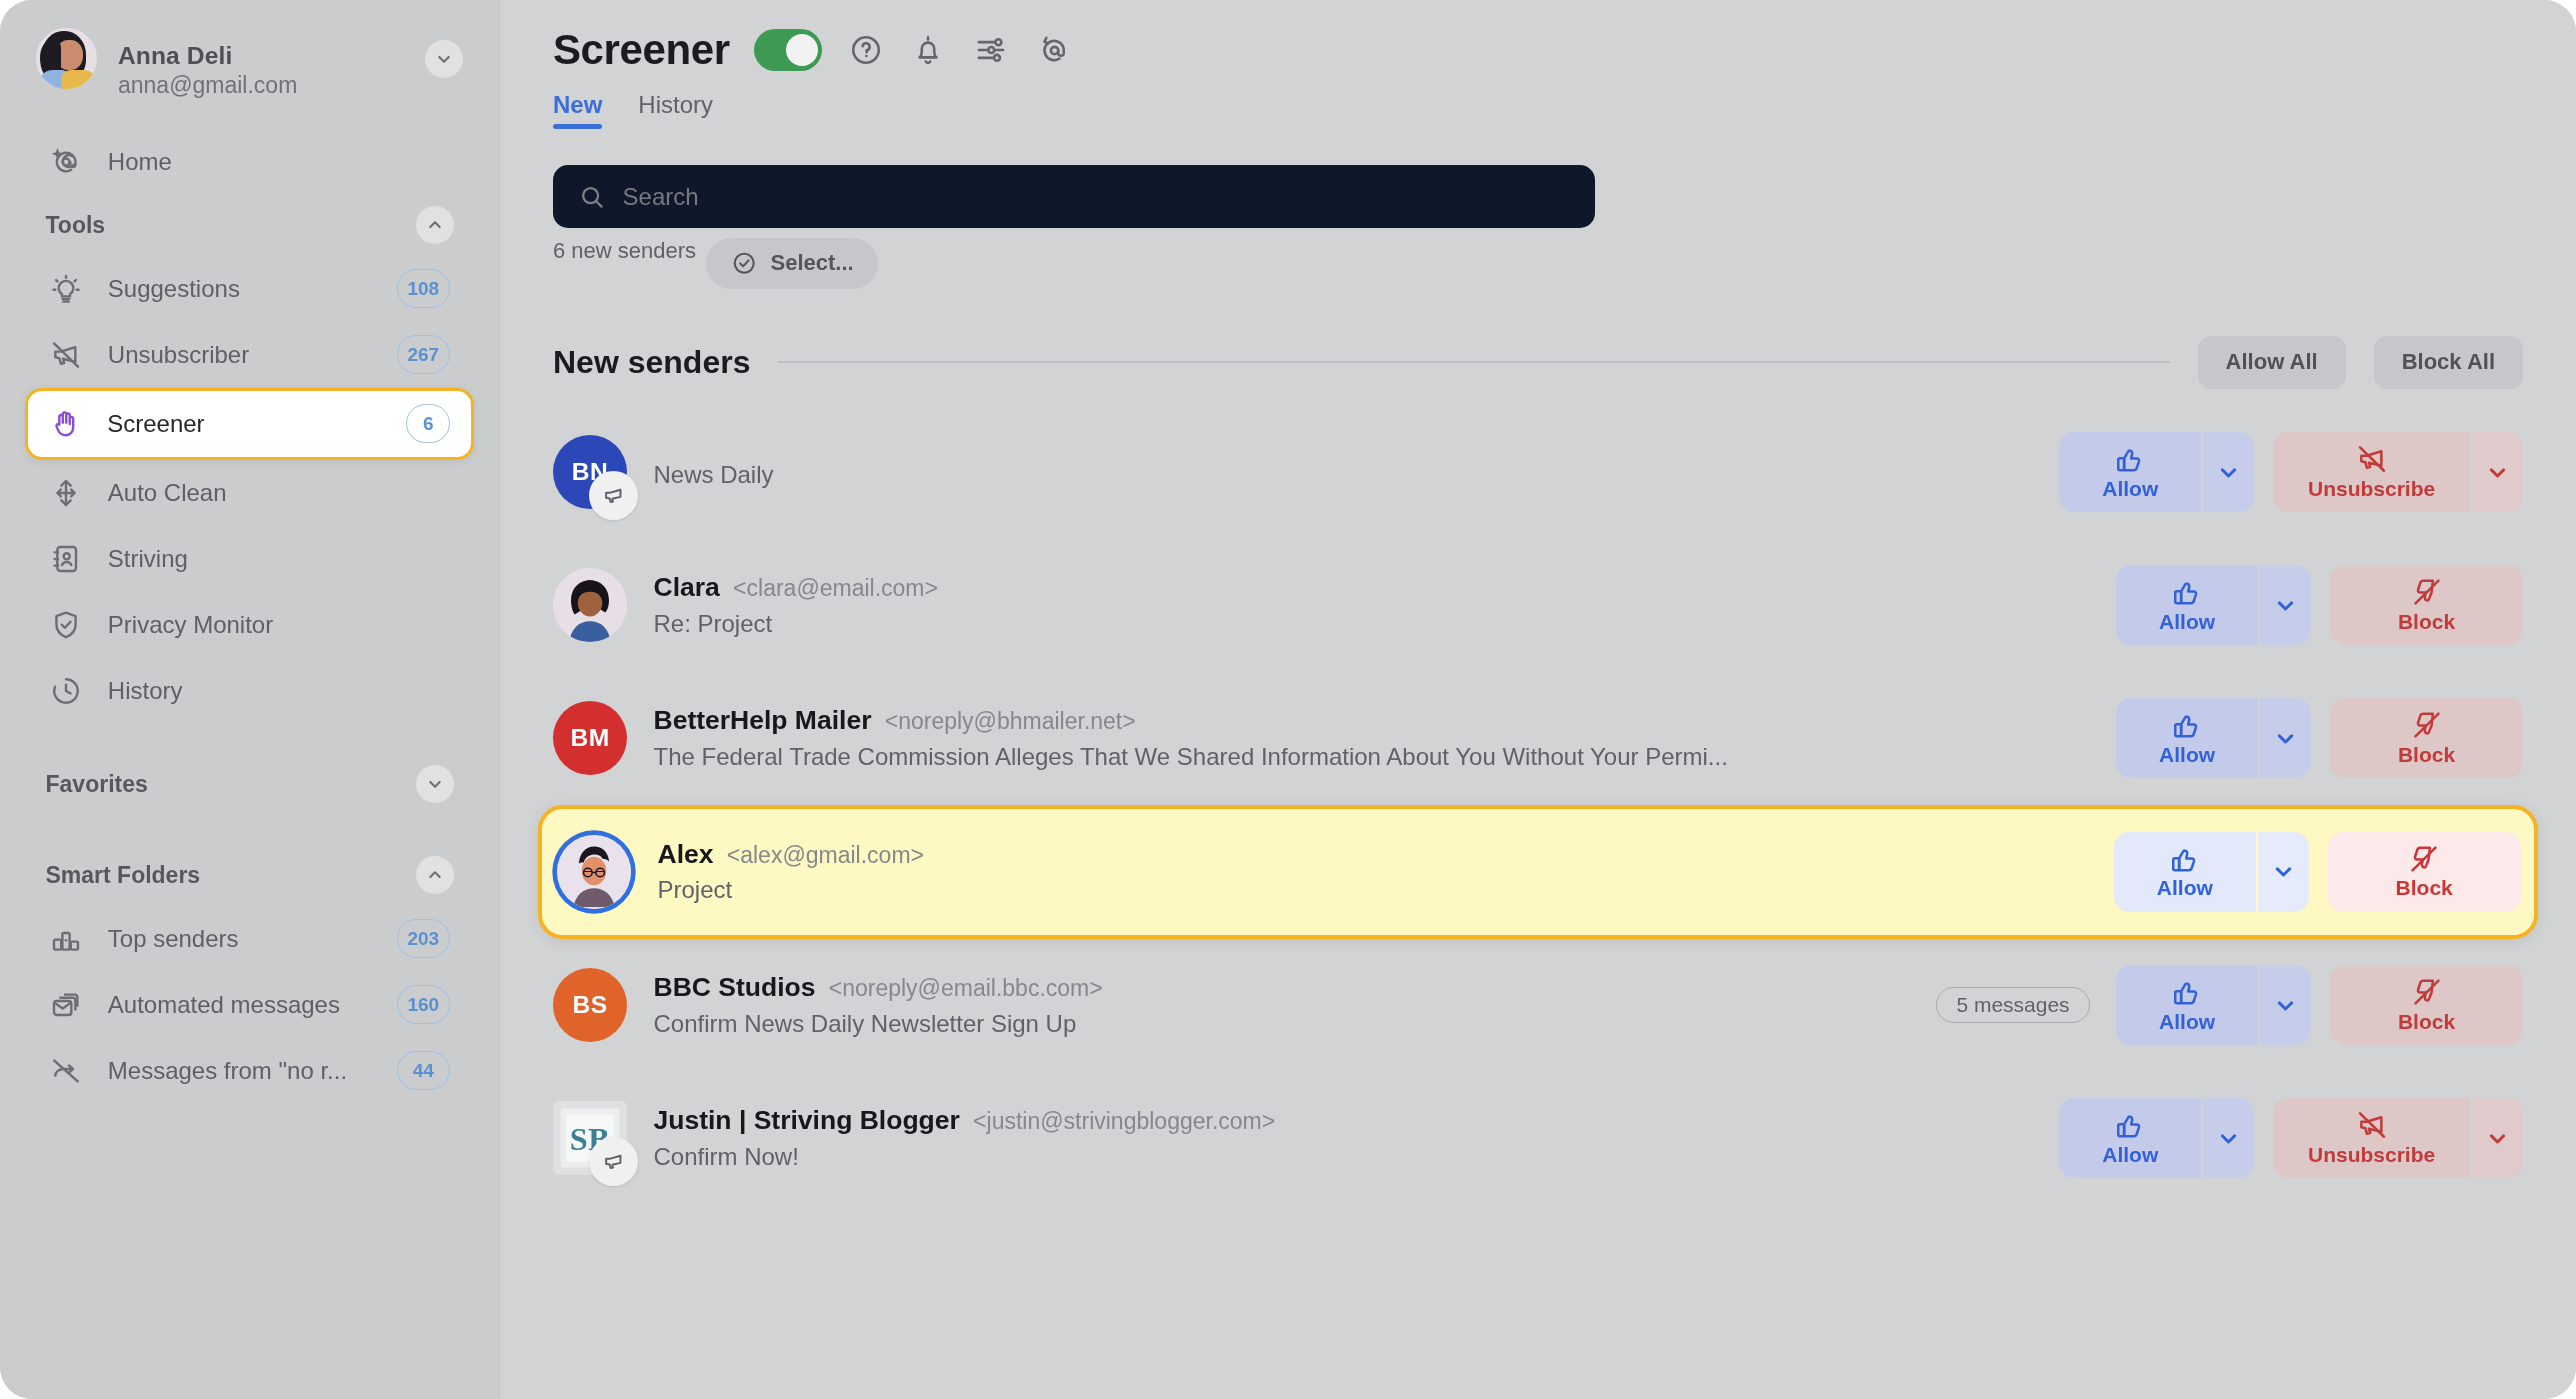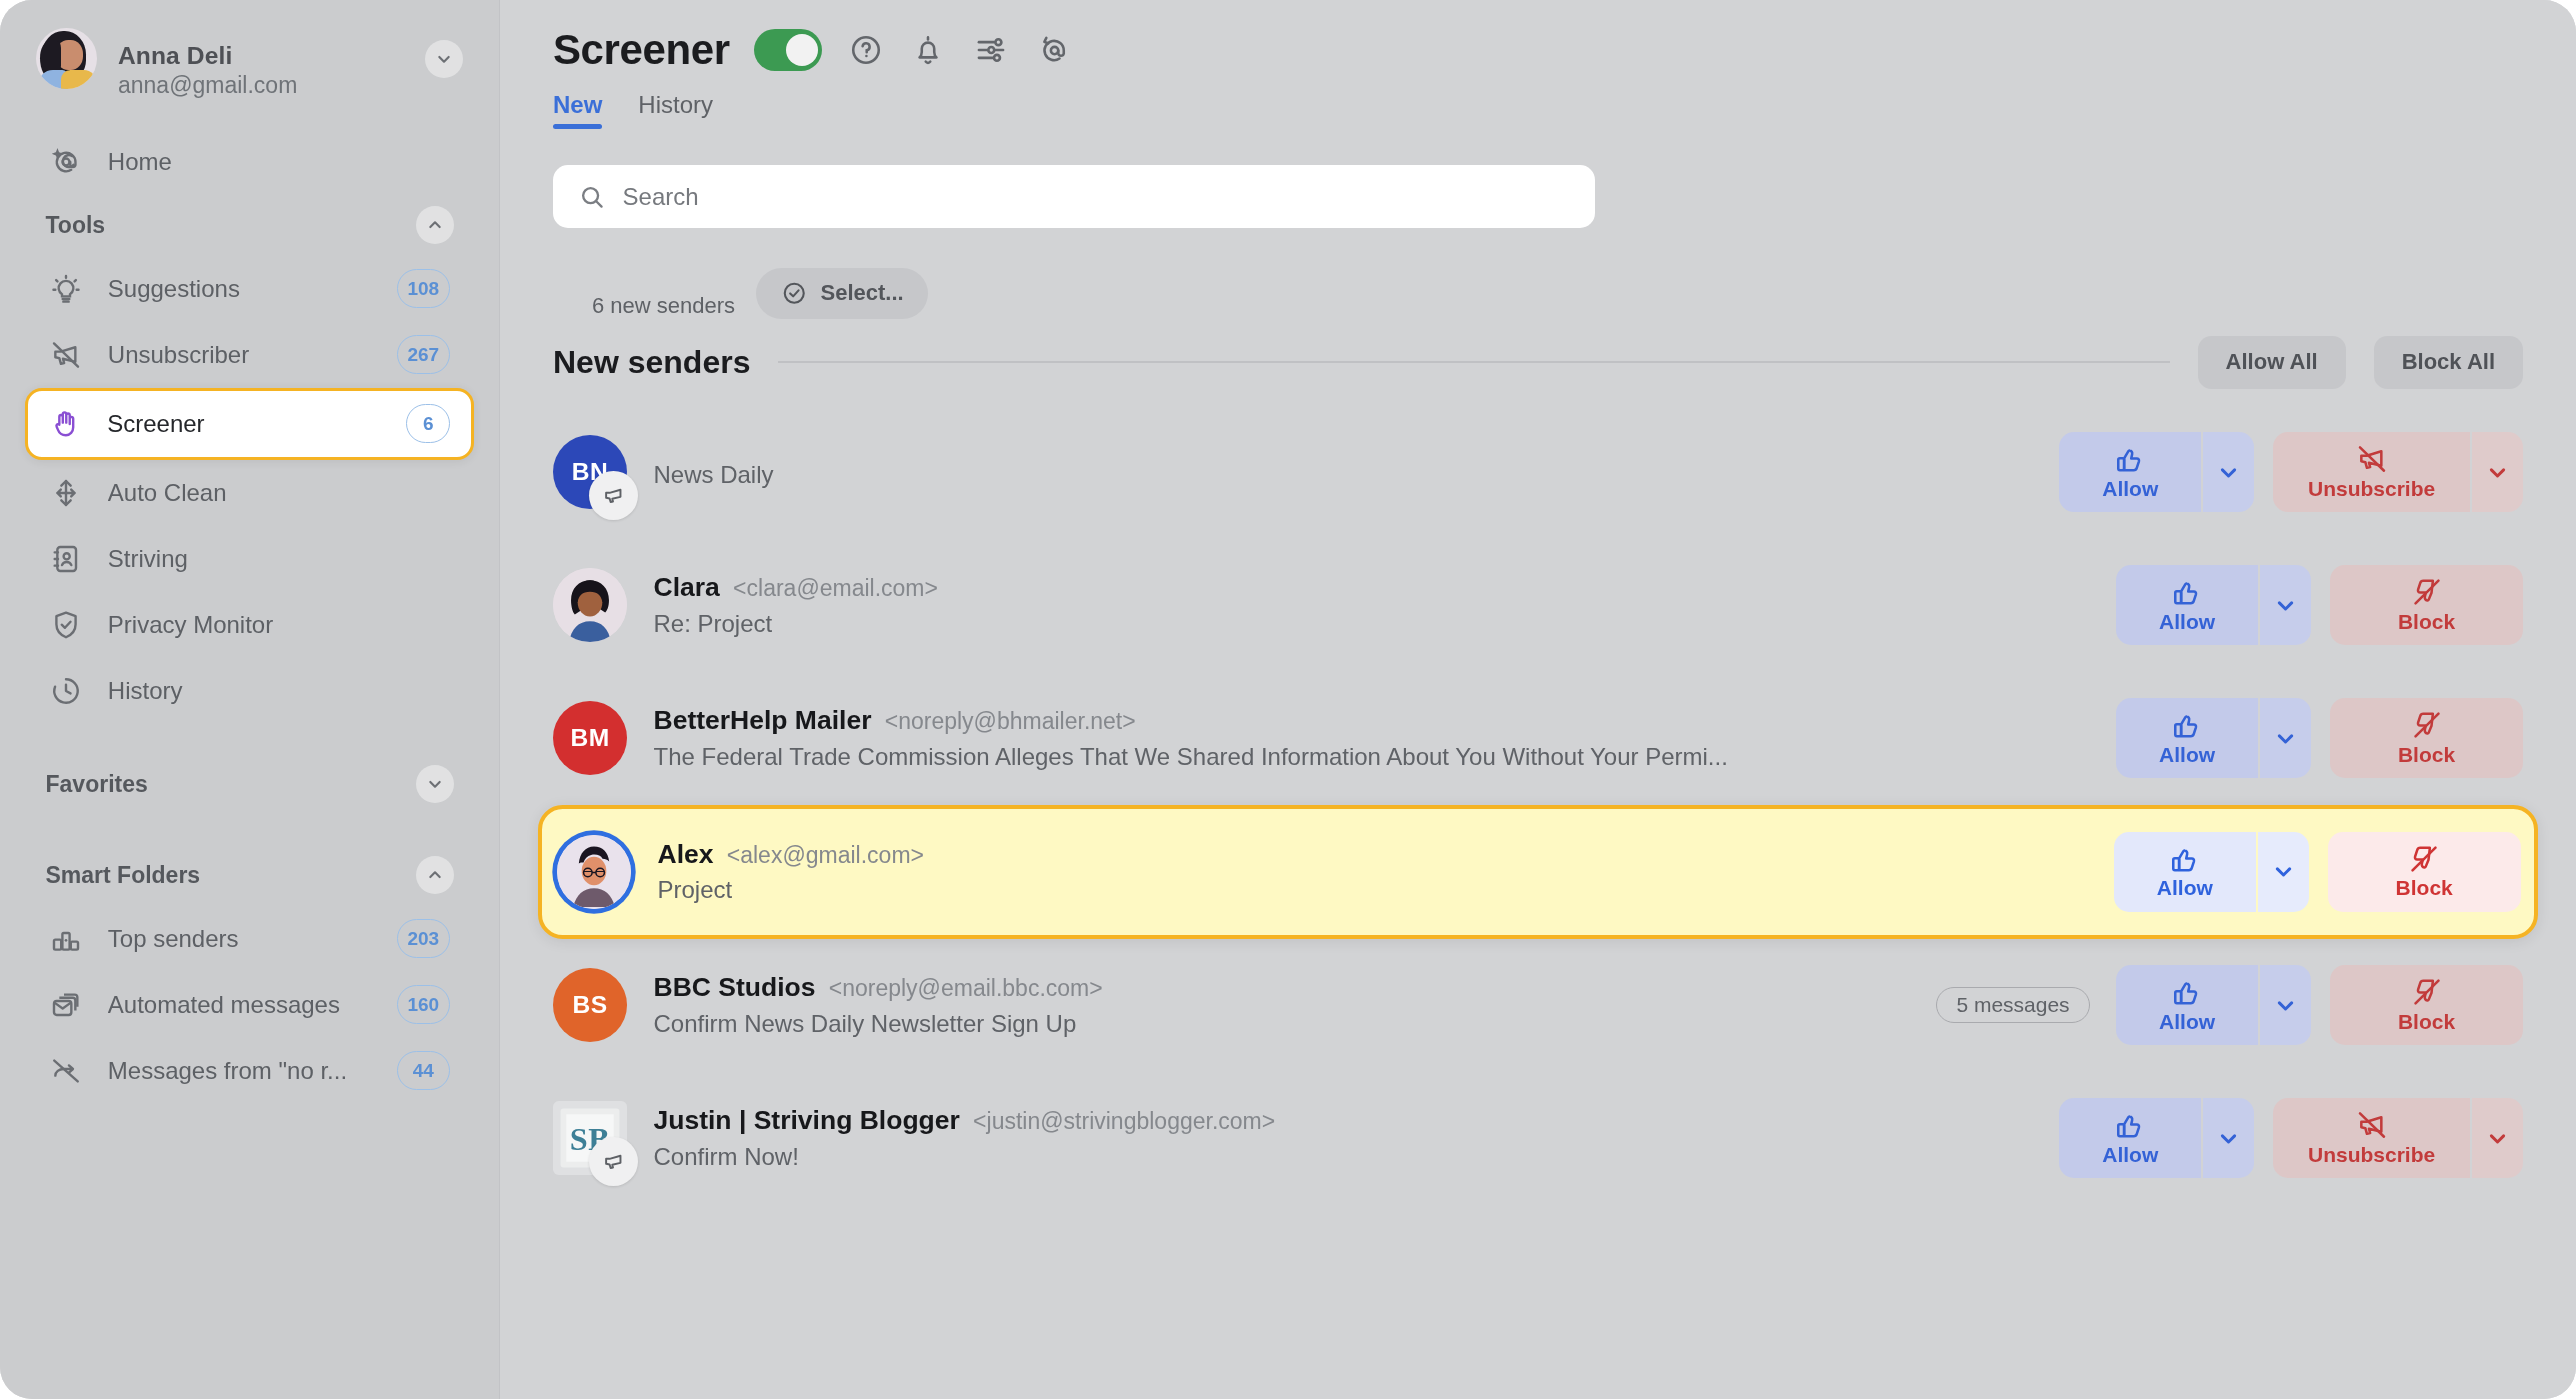--- a/index.html
+++ b/index.html
@@ -149,26 +149,26 @@
   }
   .tab.sel { color: #3a6fd8; font-weight: 700; }
   .tab.sel::after {
     content:""; position: absolute; left: 0; right: 0; bottom: 0;
     height: 4.7px; border-radius: 2.8px; background: #3a6fd8;
   }
 
   .search {
     margin-top: 15px;
     width: 1042px; height: 63px; border-radius: 15px;
-    background: #ffffff;
+    background: #0f172a;
     display: flex; align-items: center; gap: 17px; padding: 0 24.6px;
   }
   .search-text { font-size: 24px; color: #76797e; }
 
-  .selrow { display: flex; align-items: flex-end; gap: 21px; height: 81px; margin-top: 9.5px; margin-left: 39px; }
+  .selrow { display: flex; align-items: flex-start; gap: 10px; height: 81px; margin-top: 9.5px; }
   .newcount { font-size: 22px; color: #5e6166; }
   .select-btn {
     display: flex; align-items: center; gap: 13.3px;
     background: #c6c7ca; border-radius: 946px;
     height: 51px; padding: 0 24.6px;
     font-size: 22px; color: #53565b; font-weight: 600;
   }
 
   .list-head {
     display: flex; align-items: center; gap: 28px;

